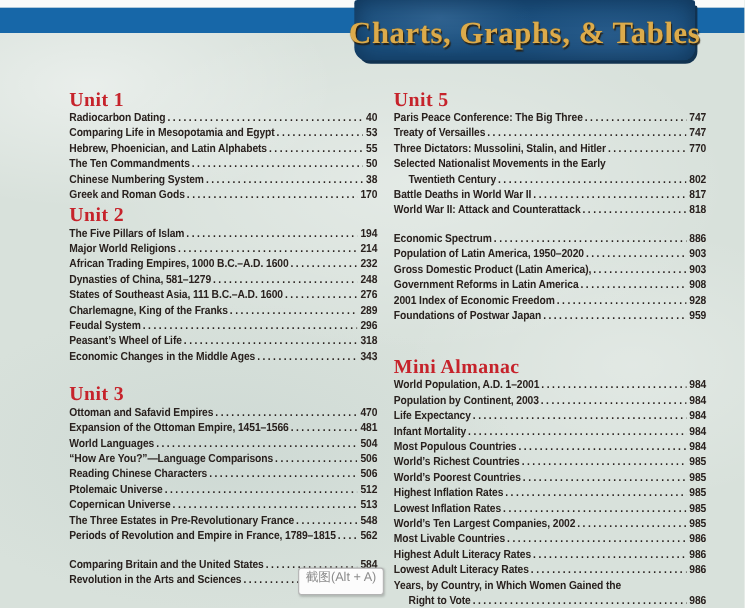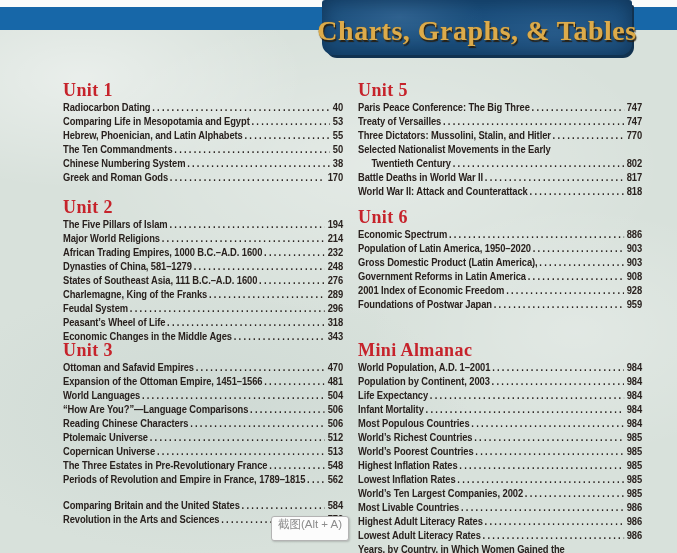--- a/index.html
+++ b/index.html
@@ -32,22 +32,22 @@
   .banner h1{
     margin:0;font-family:"Liberation Serif", serif;font-weight:700;font-size:28px;
     color:var(--gold);letter-spacing:.5px;
     text-shadow:1px 2px 1px rgba(40,25,5,.85), 0 0 1px #8a6a20;
     white-space:nowrap;
   }
   .column{position:absolute;top:83px;}
   #col-left{left:63px;width:280px;}
   #col-right{left:358px;width:284px;}
   .section{margin:0;}
-  #col-left .section:nth-child(2){margin-top:16px;}
-  #col-left .section:nth-child(3){}
+  #col-left .section:nth-child(2){margin-top:4px;}
+  #col-left .section:nth-child(3){margin-top:20px;}
   #col-left .section:nth-child(4){margin-top:12px;}
   #col-right .section:nth-child(2){margin-top:12px;}
   #col-right .section:nth-child(3){margin-top:32px;}
   .section h2{
     margin:0 0 2px 0;font-family:"Liberation Serif", serif;font-weight:700;
     font-size:18px;line-height:15px;color:var(--accent_red);letter-spacing:.4px;
   }
   .rows{
     width:112%;transform:scaleX(.893);transform-origin:0 0;
     font-weight:700;font-size:10.5px;line-height:14px;color:var(--ink);
@@ -261,21 +261,20 @@
             <span class="p">817</span>
           </div>
           <div class="row">
             <span class="t">World War II: Attack and Counterattack</span>
             <span class="leader"></span>
             <span class="p">818</span>
           </div>
         </div>
       </div>
       <div class="section">
-        <h2>Unit 6</h2>
         <div class="rows">
           <div class="row">
             <span class="t">Economic Spectrum</span>
             <span class="leader"></span>
             <span class="p">886</span>
           </div>
           <div class="row">
             <span class="t">Population of Latin America, 1950–2020</span>
             <span class="leader"></span>
             <span class="p">903</span>

